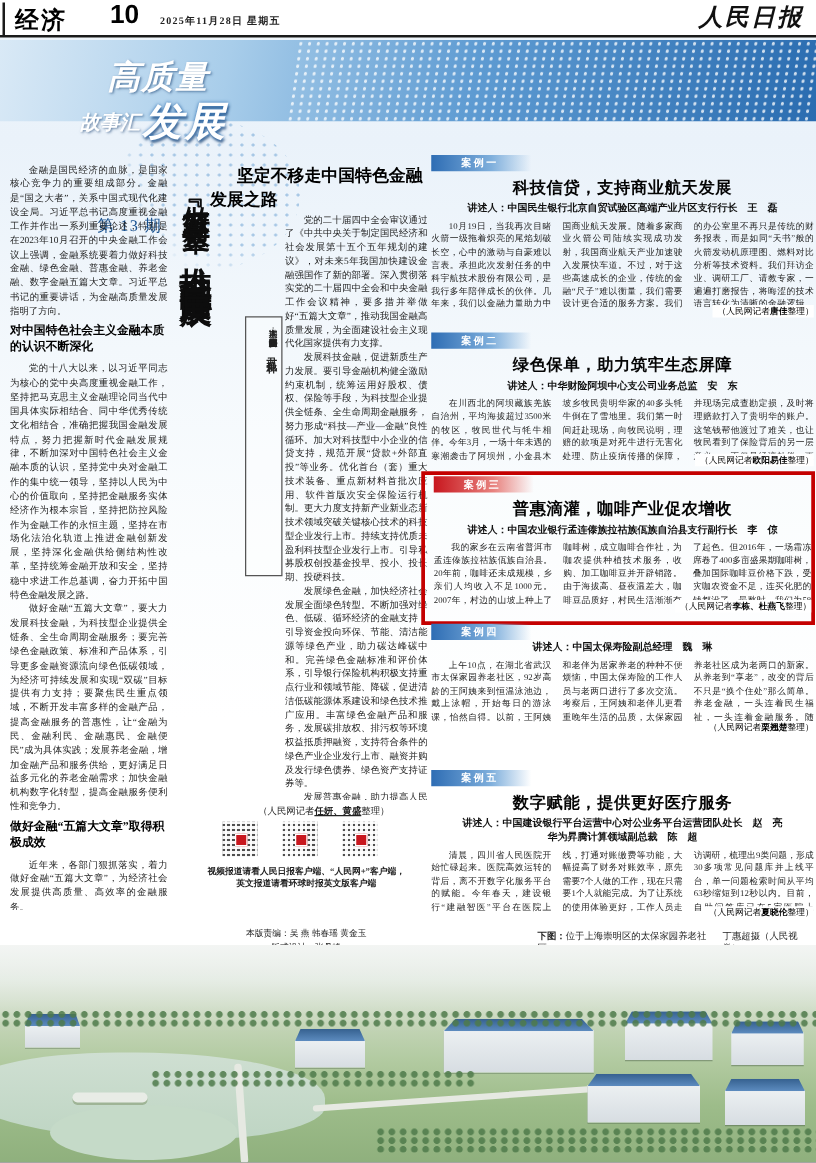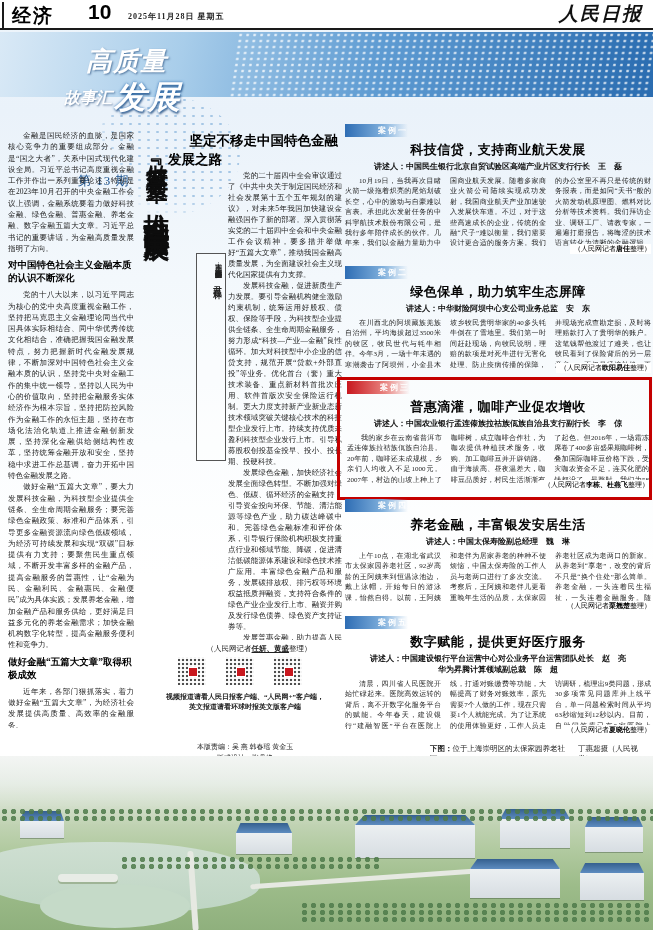--- a/index.html
+++ b/index.html
@@ -53,23 +53,23 @@
   
   .qr-row{position:absolute;left:178px;top:657px;width:124px;display:flex;justify-content:space-between;}
   .qr{width:28px;height:28px;position:relative;
       background:repeating-linear-gradient(0deg,#2b2b2b 0 2px,#f2f2f2 2px 4px),repeating-linear-gradient(90deg,#2b2b2b 0 2px,#f2f2f2 2px 4px);
       background-blend-mode:screen;outline:2px solid #fff;}
   .qr::after{content:"";position:absolute;left:10px;top:10px;width:8px;height:8px;background:#c8171e;border:1px solid #fff;}
   .qr-caption{position:absolute;left:150px;top:692px;width:190px;text-align:center;font-size:7px;line-height:10px;font-weight:bold;color:#222;}
   .staff{position:absolute;left:170px;top:714px;width:150px;text-align:center;font-size:7px;line-height:11px;color:#222;margin-top:28px;}
   
   .case{position:absolute;left:345px;width:306px;}
-  .tab{width:56px;height:13px;line-height:13px;padding-left:7px;color:#fff;font-size:8px;font-weight:bold;
+  .tab{width:56px;height:13px;line-height:13px;padding-left:24px;color:#fff;font-size:8px;font-weight:bold;
        font-family:"Liberation Sans",sans-serif;letter-spacing:2px;
-       background:linear-gradient(90deg,#2e6db4 0%,#7fafdc 60%,rgba(200,225,245,0) 100%);text-align:right;}
+       background:linear-gradient(90deg,#2e6db4 0%,#7fafdc 60%,rgba(200,225,245,0) 100%);}
   .tab.red{background:linear-gradient(90deg,#c8171e 0%,#e8837f 60%,rgba(250,220,215,0) 100%);}
   .case-title{margin:4px 0 2px 0;text-align:center;font-size:13px;font-weight:900;letter-spacing:.5px;color:#050505;}
   .case-byline{text-align:center;font-size:8px;font-weight:bold;color:#111;line-height:11px;}
   .case-body{position:relative;margin-top:4px;column-count:3;column-gap:9px;font-size:7px;line-height:10.4px;
        text-align:justify;color:#1d1d1d;overflow:hidden;}
   .case-body p{margin:0;text-indent:2em;}
   .case-credit{position:absolute;right:0;bottom:0;background:#fff;padding-left:4px;font-size:7px;}
   .case-credit b{font-size:7px;}
   .credit-wrap{position:relative;}
   .redbox{position:absolute;left:337px;top:377px;width:309px;height:117px;border:3px solid #c40000;background:rgba(255,255,255,.25);}
@@ -193,21 +193,20 @@
     <div class="credit-wrap">
       <div class="case-body" style="height:57px;">
           <p>我的家乡在云南省普洱市孟连傣族拉祜族佤族自治县。20年前，咖啡还未成规模，乡亲们人均收入不足1000元。2007年，村边的山坡上种上了咖啡树，成立咖啡合作社，为咖农提供种植技术服务，收购、加工咖啡豆并开辟销路。由于海拔高、昼夜温差大，咖啡豆品质好，村民生活渐渐有了起色。但2016年，一场霜冻席卷了400多亩盛果期咖啡树，叠加国际咖啡豆价格下跌，受灾咖农资金不足，连买化肥的钱都没了。最愁时，我们为58户受灾农户提供户最高10万元的信用贷款。2022年，国际咖啡豆价格回暖，孟连发力精品咖啡。针对产业链各环节的资金需求，农行优化涉农金融产品和服务，推出“乡村振兴·咖啡贷”等产品。截至今年9月末，农行孟连县支行累计投放3121万元，支持12家咖啡企业和合作社，带动农户超5000户。经过多年发展，孟连县的咖啡豆成了致富“金豆子”。当地企业还将咖啡与非遗技艺融合，创新推出“伙山伴手礼”，促进各族群众增收致富。</p>
         </div>
       <div class="case-credit"><span>（人民网记者</span><b>李栋、杜燕飞</b><span>整理）</span></div>
     </div>
   </div>
 
   <div class="case" style="top:499px;">
     <div class="tab">案例四</div>
-    <div class="case-title">养老金融，丰富银发安居生活</div>
     <div class="case-byline">讲述人：中国太保寿险副总经理　魏　琳</div>
     <div class="credit-wrap">
       <div class="case-body" style="height:60px;">
           <p>上午10点，在湖北省武汉市太保家园养老社区，92岁高龄的王阿姨来到恒温泳池边，戴上泳帽，开始每日的游泳课，怡然自得。以前，王阿姨和老伴为居家养老的种种不便烦恼，中国太保寿险的工作人员与老两口进行了多次交流。考察后，王阿姨和老伴儿更看重晚年生活的品质，太保家园养老社区成为老两口的新家。从养老到“享老”，改变的背后不只是“换个住处”那么简单。养老金融，一头连着民生福祉，一头连着金融服务。随着“大康养”一体化生态不断构建，“医养结合”模式不断完善，丰富的产品和优质的服务为老人解决了后顾之忧。特别是随着社区养老服务模式的推广，“保险+服务”的养老模式正加速转型升级。发展养老金融需要坚持“养老是目的、金融是工具”的基本原则。我们以客户为中心，通过创新服务、专业引领和数字赋能，推进高质量养老金融服务走进千家万户。目前，太保家园已在国内13座城市落地15个园区，为超2万名长者提供服务。</p>
         </div>
       <div class="case-credit"><span>（人民网记者</span><b>栗翘楚</b><span>整理）</span></div>
     </div>
   </div>
 
   <div class="case" style="top:616px;">

